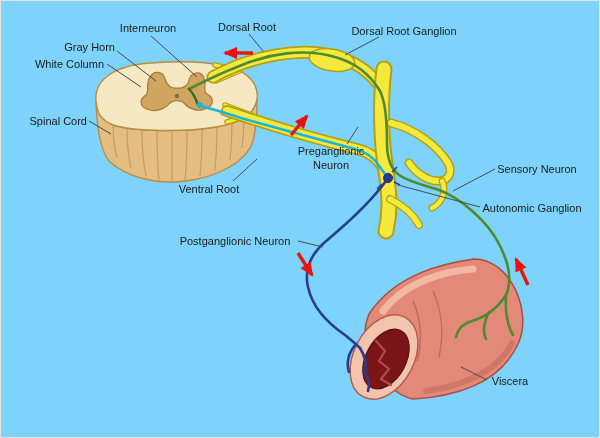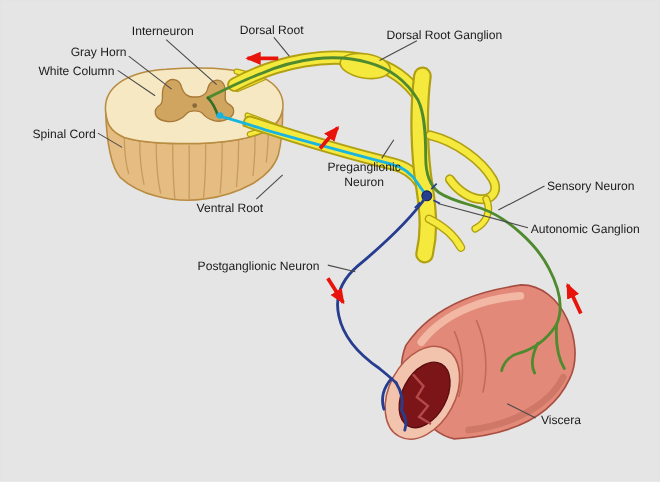--- a/index.html
+++ b/index.html
@@ -1,17 +1,17 @@
 <!DOCTYPE html>
 <html><head>
 <meta charset="utf-8">
 <style>
   html,body{margin:0;padding:0;background:#fff;}
   .figure-wrap{
-    width:600px;height:438px;position:relative;background:#e5e5e5;
+    width:600px;height:438px;position:relative;background:#7dd3fc;
     border:1px solid #e3e3e3;box-sizing:border-box;overflow:hidden;
     font-family:"Liberation Sans", sans-serif;
   }
   svg{display:block;}
   text.lbl{
     font-family:"Liberation Sans", sans-serif;
     font-size:11px;
     fill:#1a1a1a;
   }
   .leader{stroke:#4a4a4a;stroke-width:1;fill:none;}

